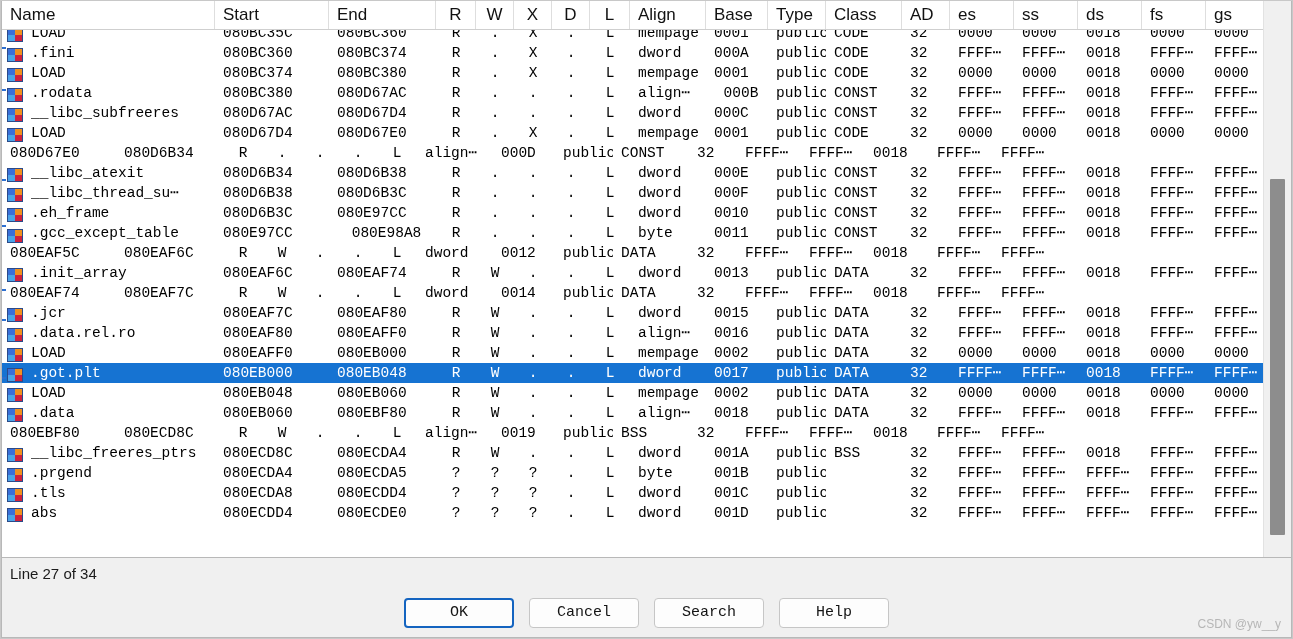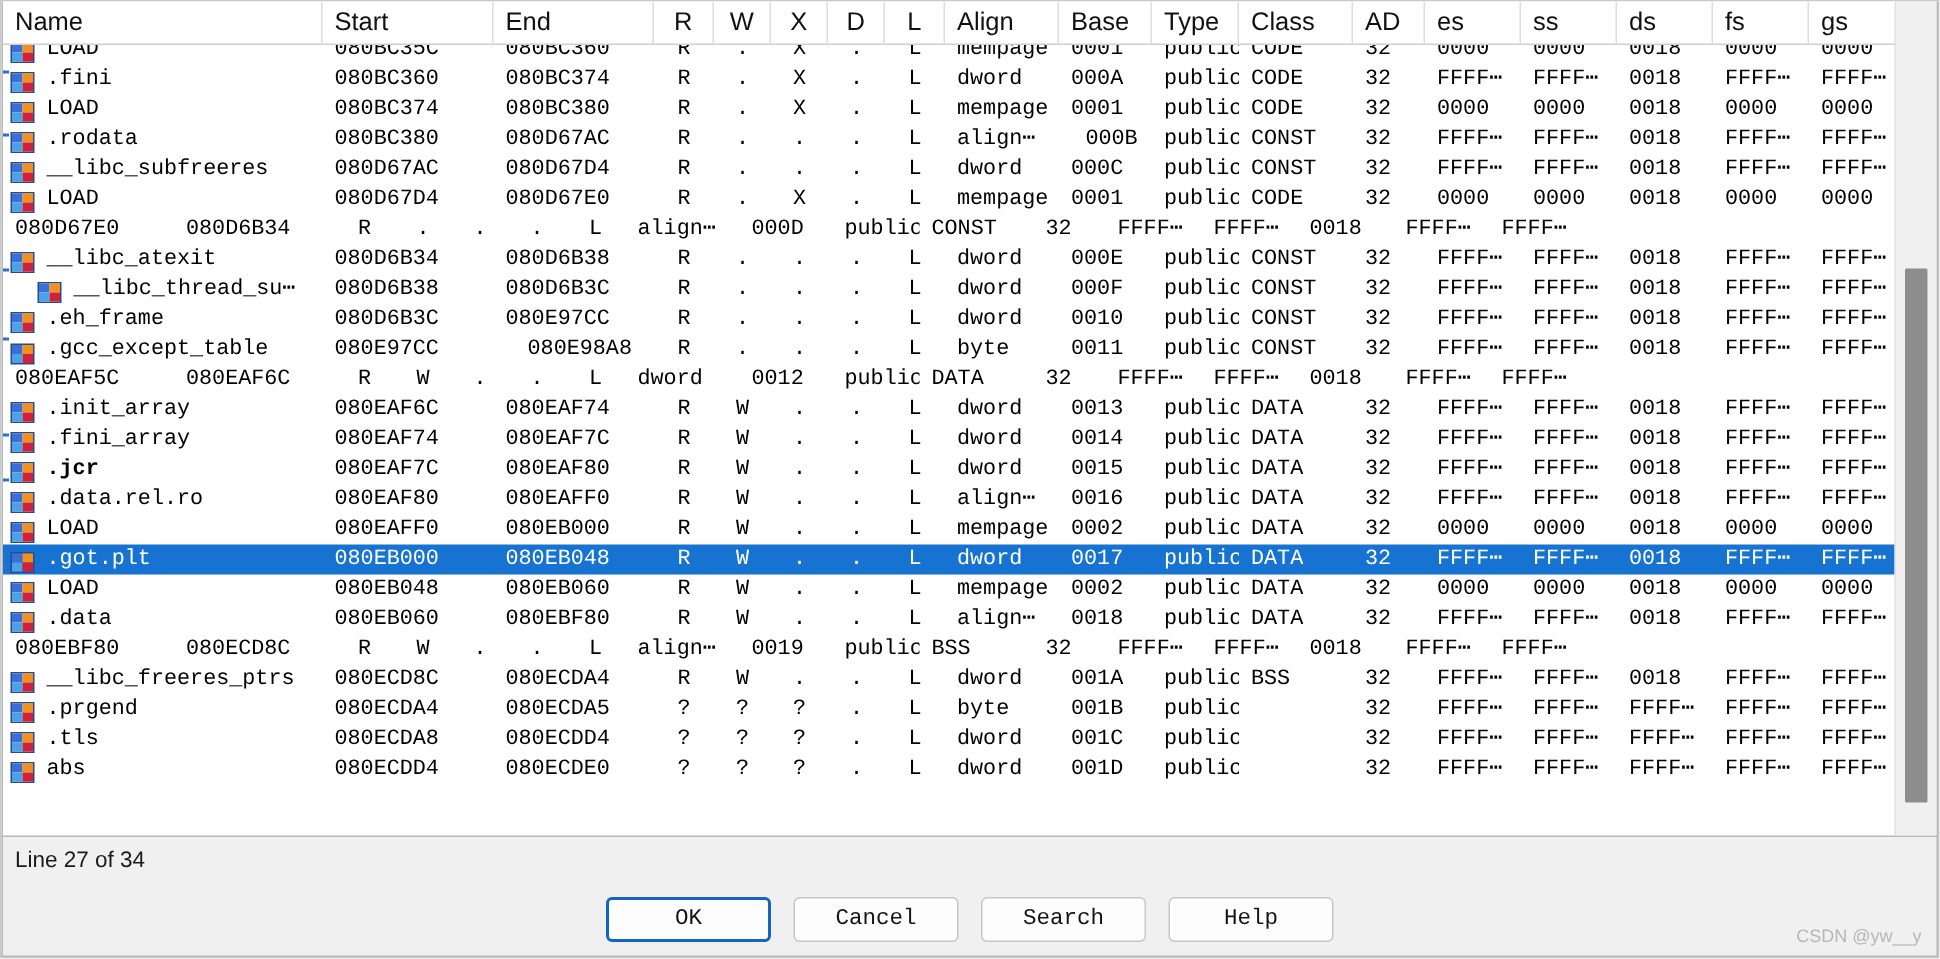--- a/index.html
+++ b/index.html
@@ -441,21 +441,21 @@
             <div class="c" style="width: 58px; flex: 0 0 58px;">public</div>
             <div class="c" style="width: 76px; flex: 0 0 76px;">CONST</div>
             <div class="c" style="width: 48px; flex: 0 0 48px;">32</div>
             <div class="c" style="width: 64px; flex: 0 0 64px;">FFFF⋯</div>
             <div class="c" style="width: 64px; flex: 0 0 64px;">FFFF⋯</div>
             <div class="c" style="width: 64px; flex: 0 0 64px;">0018</div>
             <div class="c" style="width: 64px; flex: 0 0 64px;">FFFF⋯</div>
             <div class="c" style="width: 64px; flex: 0 0 64px;">FFFF⋯</div>
           </div>
           <div class="row">
-            <div class="namecell" style="width: 213px; flex: 0 0 213px; justify-content: center;">
+            <div class="namecell" style="width: 213px; flex: 0 0 213px;">
               <div class="rowicon">
                 <i style="background: rgb(58, 111, 216);"></i>
                 <i style="background: rgb(240, 144, 30);"></i>
                 <i style="background: rgb(74, 163, 232);"></i>
                 <i style="background: rgb(208, 33, 60);"></i>
               </div>
               <div class="txt">__libc_thread_su⋯</div>
             </div>
             <div class="c" style="width: 114px; flex: 0 0 114px;">080D6B38</div>
             <div class="c" style="width: 107px; flex: 0 0 107px;">080D6B3C</div>
@@ -572,49 +572,40 @@
             <div class="c" style="width: 58px; flex: 0 0 58px;">public</div>
             <div class="c" style="width: 76px; flex: 0 0 76px;">DATA</div>
             <div class="c" style="width: 48px; flex: 0 0 48px;">32</div>
             <div class="c" style="width: 64px; flex: 0 0 64px;">FFFF⋯</div>
             <div class="c" style="width: 64px; flex: 0 0 64px;">FFFF⋯</div>
             <div class="c" style="width: 64px; flex: 0 0 64px;">0018</div>
             <div class="c" style="width: 64px; flex: 0 0 64px;">FFFF⋯</div>
             <div class="c" style="width: 64px; flex: 0 0 64px;">FFFF⋯</div>
           </div>
           <div class="row">
-            <div class="namecell" style="width: 213px; flex: 0 0 213px;">
-              <div class="rowicon">
-                <i style="background: rgb(58, 111, 216);"></i>
-                <i style="background: rgb(240, 144, 30);"></i>
-                <i style="background: rgb(74, 163, 232);"></i>
-                <i style="background: rgb(208, 33, 60);"></i>
-              </div>
-              <div class="txt">.fini_array</div>
-            </div>
             <div class="c" style="width: 114px; flex: 0 0 114px;">080EAF74</div>
             <div class="c" style="width: 107px; flex: 0 0 107px;">080EAF7C</div>
             <div class="c center" style="width: 40px; flex: 0 0 40px;">R</div>
             <div class="c center" style="width: 38px; flex: 0 0 38px;">W</div>
             <div class="c center" style="width: 38px; flex: 0 0 38px;">.</div>
             <div class="c center" style="width: 38px; flex: 0 0 38px;">.</div>
             <div class="c center" style="width: 40px; flex: 0 0 40px;">L</div>
             <div class="c" style="width: 76px; flex: 0 0 76px;">dword</div>
             <div class="c" style="width: 62px; flex: 0 0 62px;">0014</div>
             <div class="c" style="width: 58px; flex: 0 0 58px;">public</div>
             <div class="c" style="width: 76px; flex: 0 0 76px;">DATA</div>
             <div class="c" style="width: 48px; flex: 0 0 48px;">32</div>
             <div class="c" style="width: 64px; flex: 0 0 64px;">FFFF⋯</div>
             <div class="c" style="width: 64px; flex: 0 0 64px;">FFFF⋯</div>
             <div class="c" style="width: 64px; flex: 0 0 64px;">0018</div>
             <div class="c" style="width: 64px; flex: 0 0 64px;">FFFF⋯</div>
             <div class="c" style="width: 64px; flex: 0 0 64px;">FFFF⋯</div>
           </div>
           <div class="row">
-            <div class="namecell" style="width: 213px; flex: 0 0 213px; font-weight: bold;">
+            <div class="namecell" style="width: 213px; flex: 0 0 213px;">
               <div class="rowicon">
                 <i style="background: rgb(58, 111, 216);"></i>
                 <i style="background: rgb(240, 144, 30);"></i>
                 <i style="background: rgb(74, 163, 232);"></i>
                 <i style="background: rgb(208, 33, 60);"></i>
               </div>
               <div class="txt">.jcr</div>
             </div>
             <div class="c" style="width: 114px; flex: 0 0 114px;">080EAF7C</div>
             <div class="c" style="width: 107px; flex: 0 0 107px;">080EAF80</div>

